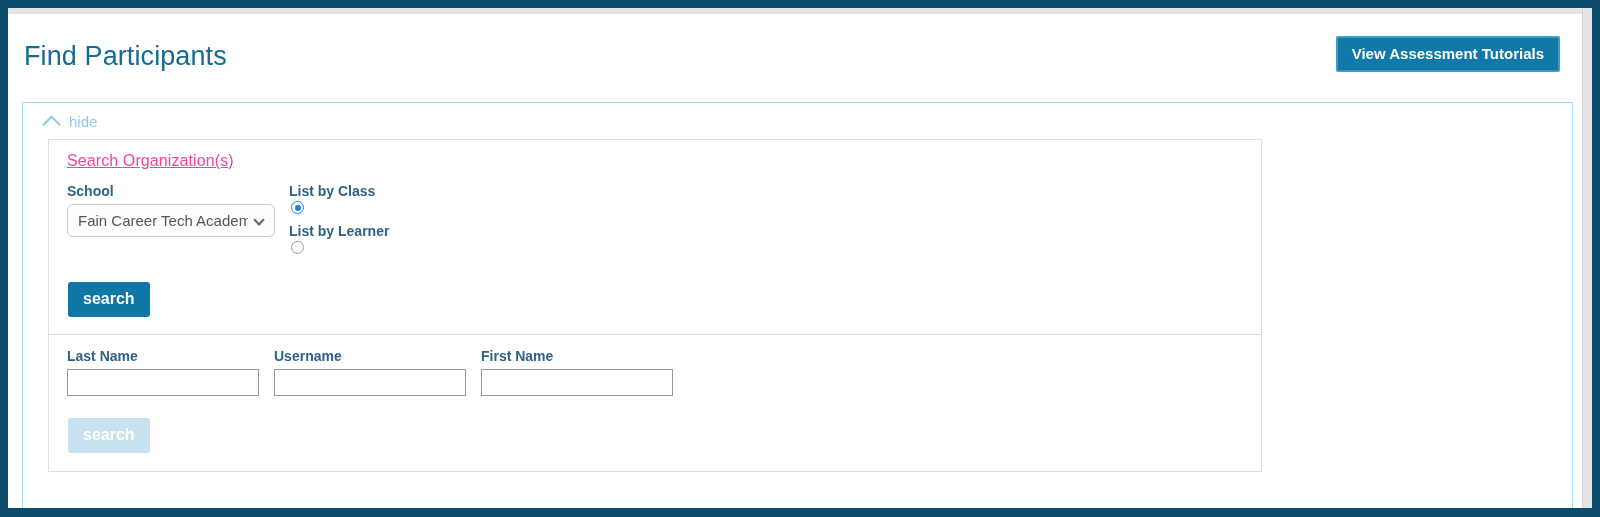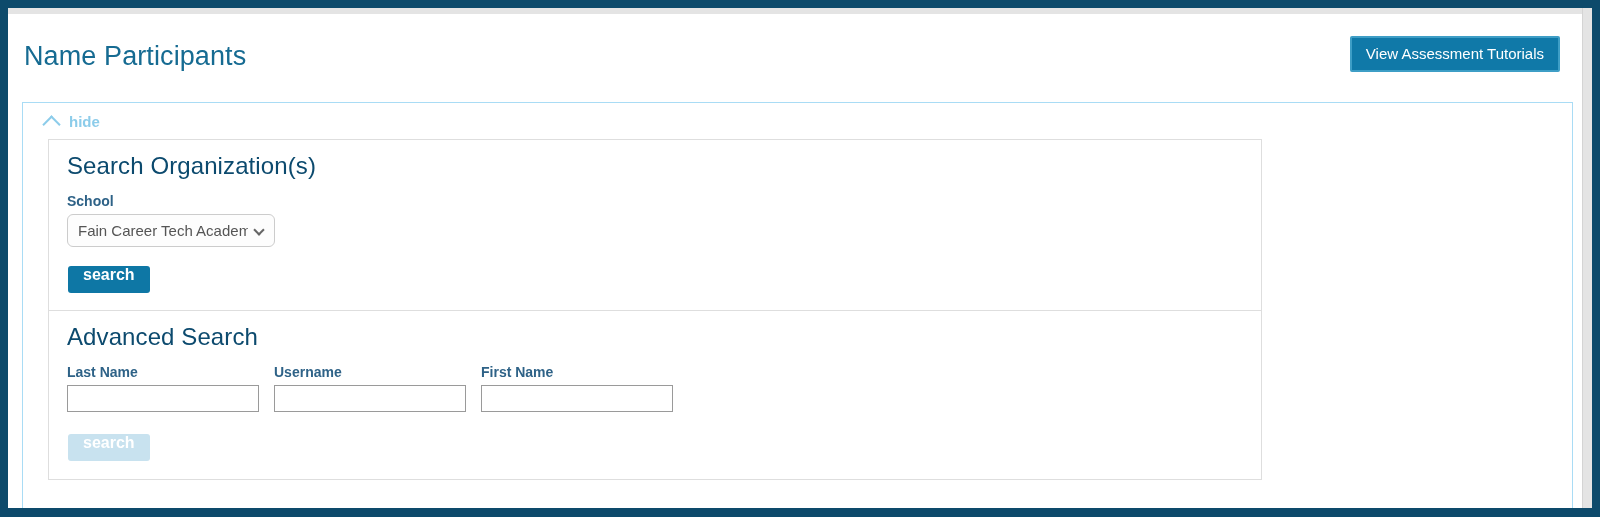--- a/index.html
+++ b/index.html
@@ -67,21 +67,21 @@
     white-space: nowrap;
   }
   .tutorials-btn {
     position: absolute;
     right: 21px;
     top: 22px;
     background: #1079a8;
     border: 2px solid #3e9ec6;
     color: #ffffff;
     font-size: 15px;
-    font-weight: normal;
+    font-weight: bold;
     padding: 8px 14px 9px;
     border-radius: 2px;
     cursor: pointer;
     white-space: nowrap;
     line-height: 1;
     font-family: "Liberation Sans", sans-serif;
   }
 
   
   .search-panel {
@@ -108,41 +108,41 @@
     border-left: 2px solid #8cccea;
     border-top: 2px solid #8cccea;
     transform: rotate(45deg);
     position: relative;
     top: 3px;
   }
   .hide-label {
     color: #8cccea;
     font-size: 15px;
     cursor: pointer;
-    font-weight: bold;
   }
 
   
   .inner-stack {
     margin: 0 25px 0 25px;
     width: 1214px;
   }
   .inner-box {
     border: 1px solid #dedede;
     background: #ffffff;
     padding: 0 0 0 0;
   }
   .inner-box + .inner-box { border-top: none; }
 
   .box-title {
-    font-size: 24px;
-    color: #0c4a6e;
+    font-size: 16px;
+    color: #ec4899;
     font-weight: 400;
     padding: 12px 0 0 18px;
     letter-spacing: .1px;
+    text-decoration: underline;
   }
 
   
   .org-body {
     display: flex;
     align-items: flex-start;
     padding: 13px 0 0 18px;
   }
   .field-label {
     font-size: 14px;
@@ -213,21 +213,21 @@
     background: #1d7fe0;
   }
 
   .btn-search {
     background: #0e77a5;
     color: #ffffff;
     border: none;
     border-radius: 3px;
     font-size: 16px;
     font-weight: bold;
-    padding: 1px 15px 10px;
+    padding: 9px 15px 10px;
     cursor: pointer;
     font-family: "Liberation Sans", sans-serif;
     line-height: 1;
   }
   .btn-search.disabled {
     background: #c8e2ef;
     color: #ffffff;
     cursor: default;
   }
   .org-actions { padding: 19px 0 17px 19px; }
@@ -255,21 +255,21 @@
 </head>
 <body>
 
 <div class="viewport">
   <div class="top-gutter"></div>
   <div class="right-gutter"></div>
 
   <div class="page">
 
     <div class="header-row">
-      <div class="page-title">Name Participants</div>
+      <div class="page-title">Find Participants</div>
       <button class="tutorials-btn">View Assessment Tutorials</button>
     </div>
 
     <div class="search-panel">
 
       <div class="hide-bar">
         <span class="chev-up"></span>
         <span class="hide-label">hide</span>
       </div>
 
@@ -282,29 +282,34 @@
             <div class="school-col">
               <div class="field-label">School</div>
               <div class="select-wrap">
                 <select class="school-select">
                   <option>Fain Career Tech Academy</option>
                 </select>
                 <span class="select-chev"></span>
               </div>
             </div>
 
+            <div class="radio-col">
+              <div class="radio-label">List by Class</div>
+              <span class="radio-dot on"></span>
+              <div class="radio-label">List by Learner</div>
+              <span class="radio-dot"></span>
+            </div>
           </div>
 
           <div class="org-actions">
             <button class="btn-search">search</button>
           </div>
         </div>
 
         <div class="inner-box">
-          <div class="box-title">Advanced Search</div>
 
           <div class="adv-fields">
             <div class="adv-field">
               <div class="field-label">Last Name</div>
               <input class="adv-input" type="text" value="" style="">
             </div>
 
             <div class="adv-field">
               <div class="field-label">Username</div>
               <input class="adv-input" type="text" value="" style="">

